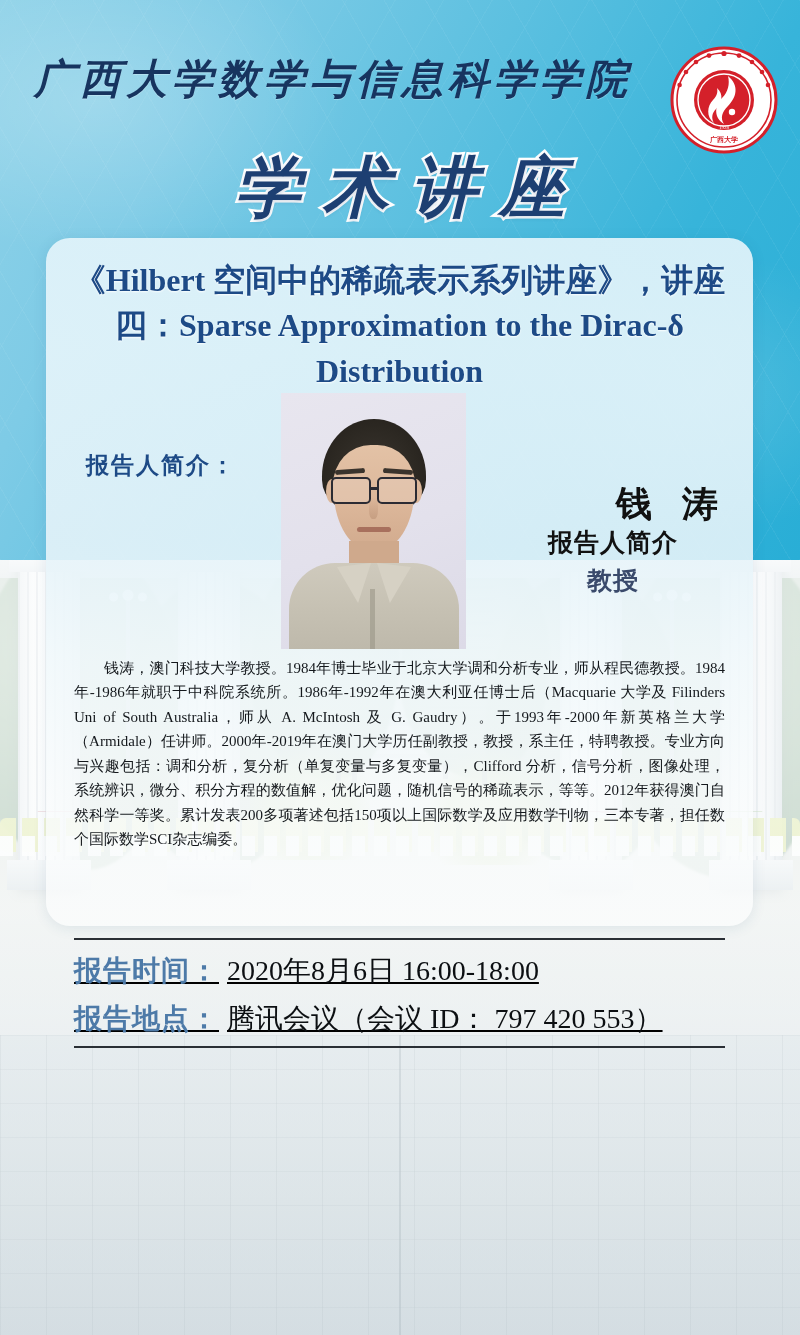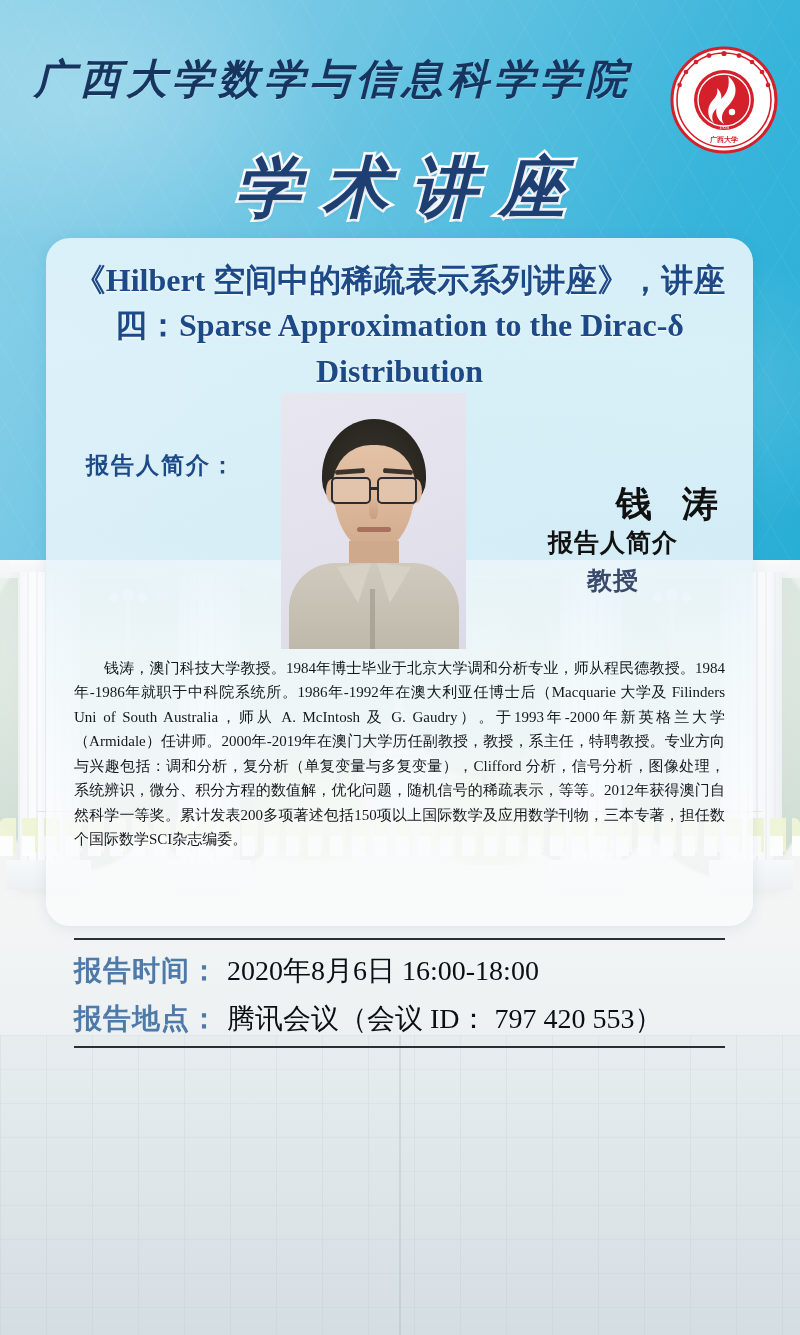--- a/index.html
+++ b/index.html
@@ -385,20 +385,21 @@
   }
   .rule-top { top: 700px; }
   .rule-bottom { top: 808px; }
 
   .info-row {
     position: absolute; left: 28px;
     width: 651px;
     display: flex;
     align-items: center;
     white-space: nowrap;
+    text-decoration: underline;
   }
   .info-time { top: 714px; }
   .info-place { top: 762px; }
   .info-label {
     font-family: "Liberation Sans", sans-serif;
     font-size: 28px;
     font-weight: bold;
     letter-spacing: 1px;
     color: #4d7aa8;
   }

